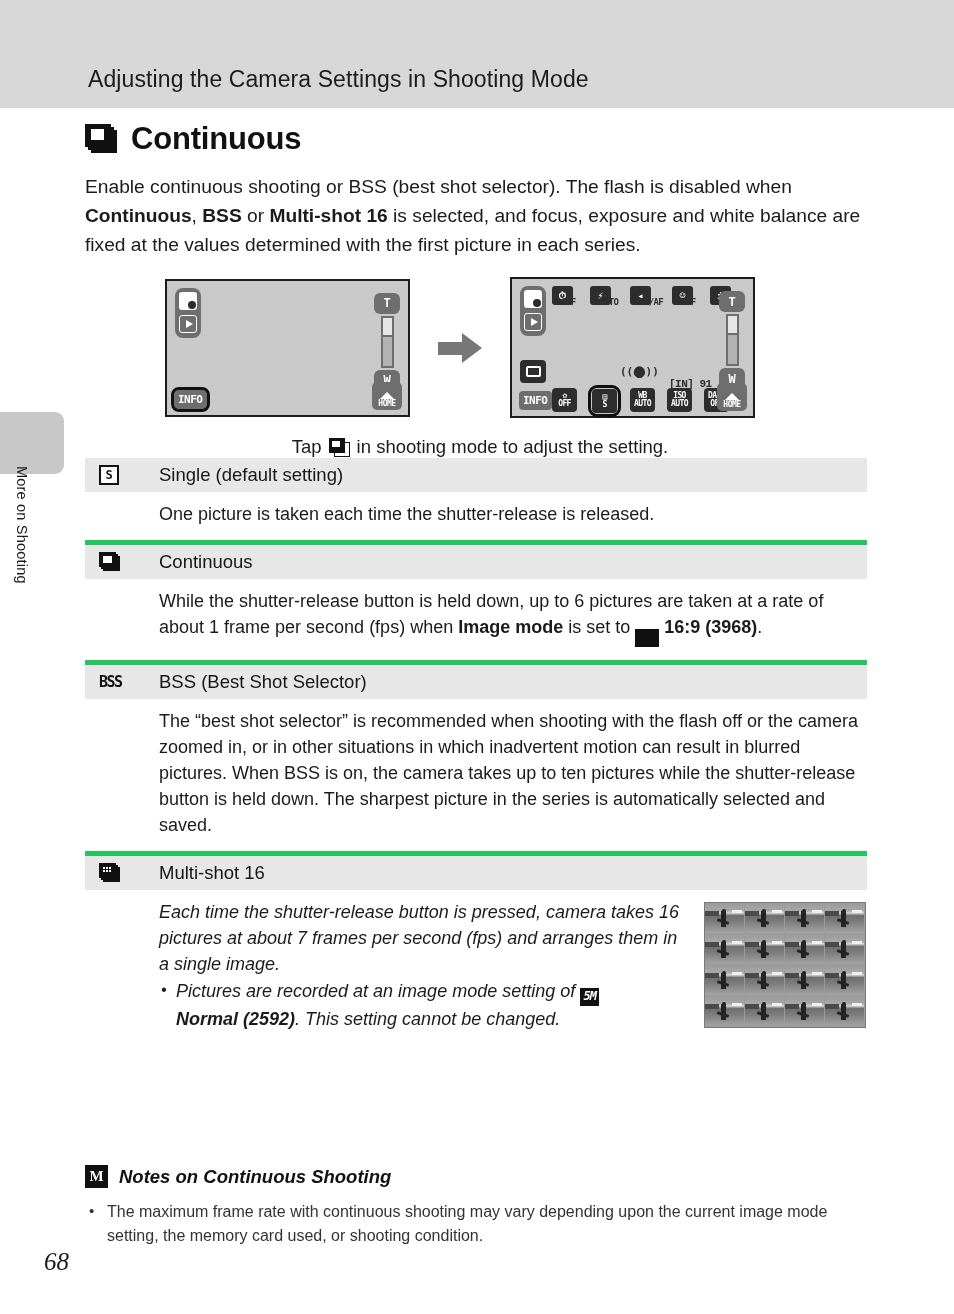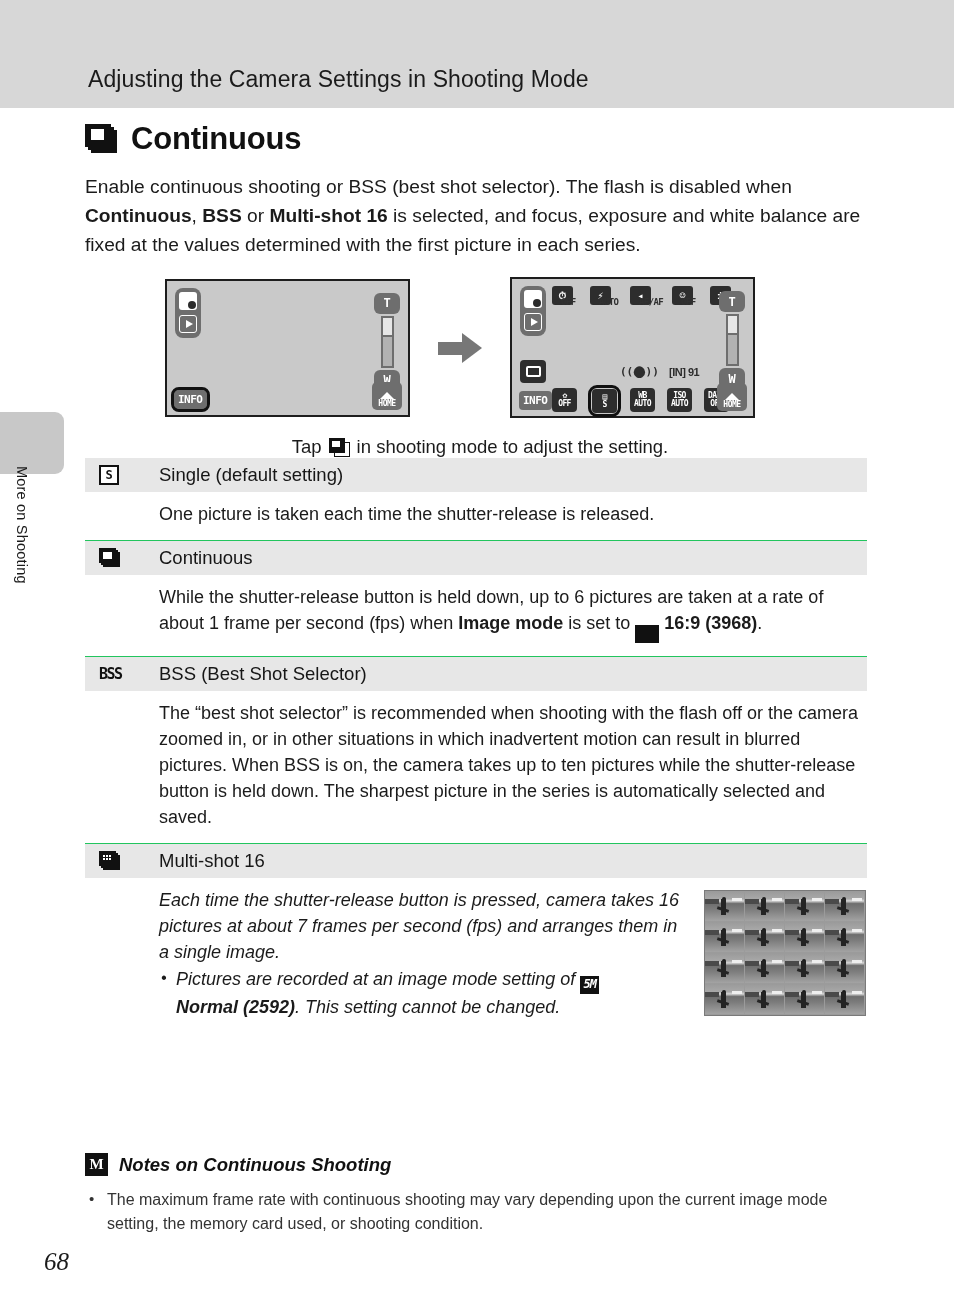--- a/index.html
+++ b/index.html
@@ -321,22 +321,22 @@
   .vr-icon {
     position: absolute;
     left: 108px; bottom: 38px;
     font-family: "DejaVu Sans Mono", monospace;
     font-size: 11px;
     font-weight: bold;
     color: #2d2d2d;
   }
   .shots-left {
     position: absolute;
-    left: 157px; bottom: 38px;
-    font-family: Liberation Sans, sans-serif;
+    left: 157px; bottom: 26px;
+    font-family: Liberation Mono, monospace;
     font-size: 11px;
     font-weight: bold;
     color: #2d2d2d;
     letter-spacing: -.5px;
     white-space: nowrap;
   }
   .touch-shutter {
     position: absolute;
     left: 8px; bottom: 33px;
     width: 26px; height: 23px;
@@ -392,21 +392,21 @@
   }
   .opt-head .lbl {
     font-size: 18.5px;
     color: #161616;
   }
   .opt-body {
     padding: 9px 0 13px 74px;
     font-size: 18px;
     line-height: 26px;
     color: #1b1b1b;
-    border-bottom: 1px solid #22c55e;
+    border-bottom: 5px solid #22c55e;
   }
   .opt-body.last { border-bottom: none; font-style: italic; }
   .opt-body b { font-weight: bold; }
   .opt-body ul {
     margin: 1px 0 8px 0;
     padding: 0;
     list-style: none;
   }
   .opt-body li {
     position: relative;

